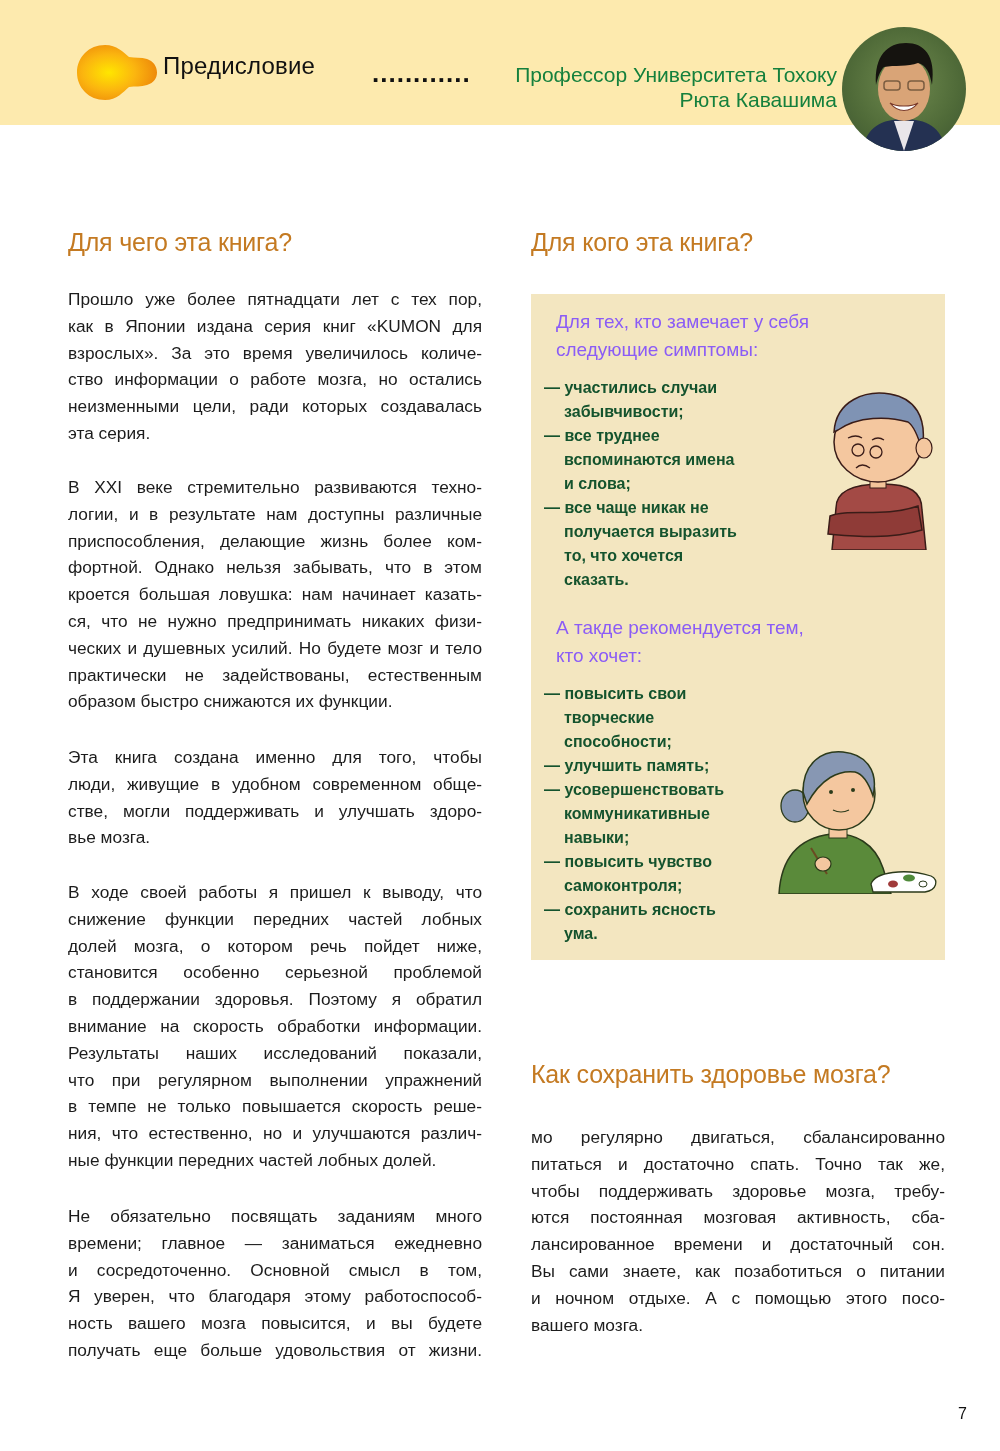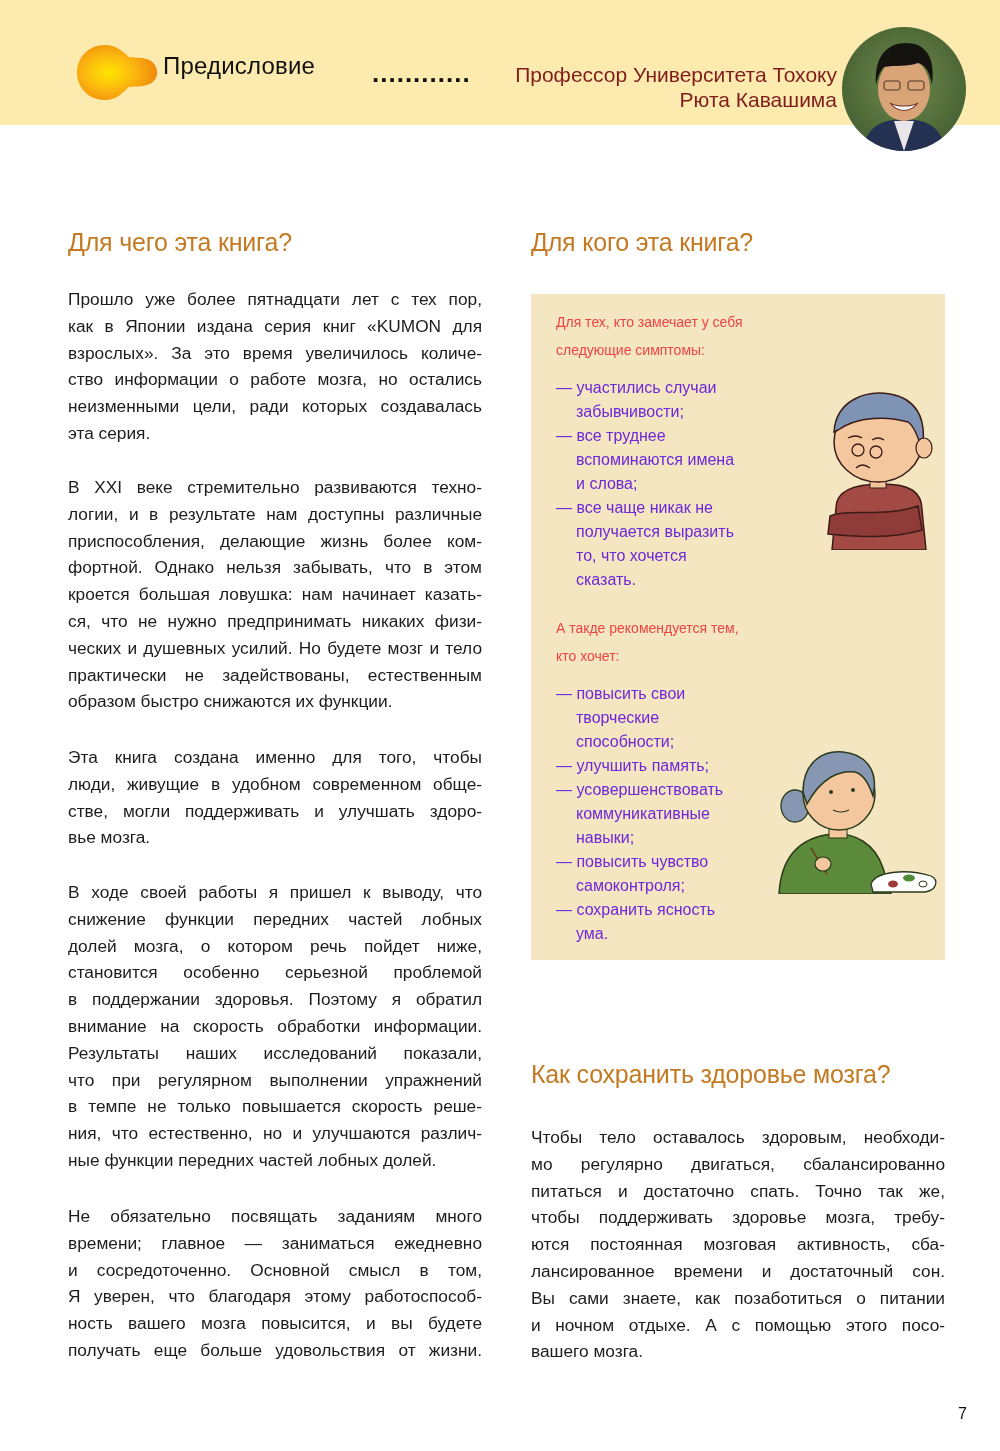--- a/index.html
+++ b/index.html
@@ -3,31 +3,31 @@
 <meta charset="utf-8">
 <style>
   * { box-sizing: border-box; margin: 0; padding: 0; }
   html, body { width: 1000px; height: 1451px; background: #ffffff; overflow: hidden; }
   body { position: relative; font-family: "Liberation Sans", sans-serif; color: #1a1a1a; }
 
   .header { position: absolute; left: 0; top: 0; width: 1000px; height: 125px; background: #fdeaae; }
   .bulb { position: absolute; left: 77px; top: 44px; width: 80px; height: 57px; }
   .title { position: absolute; left: 163px; top: 52px; font-size: 24px; color: #111; letter-spacing: 0.2px; }
   .dots { position: absolute; left: 372px; top: 58px; font-size: 26px; color: #111; letter-spacing: 1px; font-weight: bold; }
-  .author { position: absolute; right: 163px; top: 62px; text-align: right; font-size: 21px; line-height: 25px; color: #7f1d1d; }
+  .author { position: absolute; right: 163px; top: 62px; text-align: right; font-size: 21px; line-height: 25px; color: #15803d; }
   .photo { position: absolute; left: 842px; top: 27px; width: 124px; height: 124px; border-radius: 50%; overflow: hidden; background: radial-gradient(circle at 50% 45%, #6f8a4e 0%, #4f6a38 60%, #3b5330 100%); }
 
   .h2 { position: absolute; font-size: 25px; color: #c47a22; letter-spacing: -0.2px; }
   .para { position: absolute; font-size: 17.3px; line-height: 26.8px; color: #1c1c1c; text-align: justify; }
   .para span { display: block; white-space: nowrap; text-align: justify; text-align-last: justify; }
   .para span.last { text-align-last: left; }
 
   .box { position: absolute; left: 531px; top: 294px; width: 414px; height: 666px; background: #f3e6c0; }
-  .box-h { position: absolute; left: 556px; font-size: 14px; line-height: 28px; color: #ef4444; }
-  .list { position: absolute; left: 556px; font-size: 16px; line-height: 24px; font-weight: normal; color: #6d28d9; }
+  .box-h { position: absolute; left: 556px; font-size: 19px; line-height: 28px; color: #8b5cf6; }
+  .list { position: absolute; left: 544px; font-size: 16px; line-height: 24px; font-weight: bold; color: #14532d; }
   .list div { white-space: nowrap; }
   .list .ind { padding-left: 20px; }
 
   .illus { position: absolute; }
   .pagenum { position: absolute; left: 958px; top: 1405px; font-size: 16px; color: #111; }
 </style>
 </head>
 <body>
 
 <div class="header">
@@ -180,21 +180,20 @@
   <ellipse cx="48" cy="116" rx="8" ry="7" fill="#f4c79f" stroke="#2b3a1a" stroke-width="1.2"></ellipse>
   <path d="M96,136 C100,124 130,120 156,128 C164,132 162,142 150,144 L98,144 Z" fill="#ffffff" stroke="#2b3a1a" stroke-width="1.3"></path>
   <ellipse cx="118" cy="136" rx="5" ry="3.5" fill="#a03a3a"></ellipse>
   <ellipse cx="134" cy="130" rx="6" ry="3.5" fill="#4f8a3a"></ellipse>
   <ellipse cx="148" cy="136" rx="4" ry="3" fill="#ffffff" stroke="#2b3a1a" stroke-width="1"></ellipse>
 </svg>
 
 <div class="h2" style="left:531px; top:1028px;margin-top:32px;">Как сохранить здоровье мозга?</div>
 
 <div class="para" style="left:531px; top:1124px; width:414px;">
-  <span>Чтобы тело оставалось здоровым, необходи-</span>
   <span>мо регулярно двигаться, сбалансированно</span>
   <span>питаться и достаточно спать. Точно так же,</span>
   <span>чтобы поддерживать здоровье мозга, требу-</span>
   <span>ются постоянная мозговая активность, сба-</span>
   <span>лансированное времени и достаточный сон.</span>
   <span>Вы сами знаете, как позаботиться о питании</span>
   <span>и ночном отдыхе. А с помощью этого посо-</span>
   <span class="last">вашего мозга.</span>
 </div>
 

